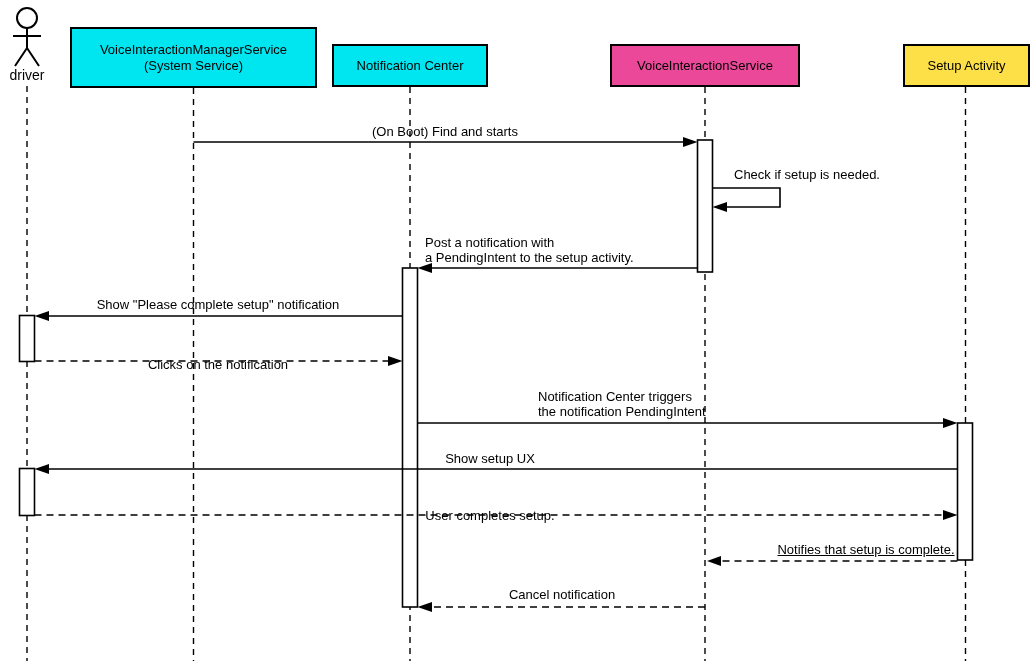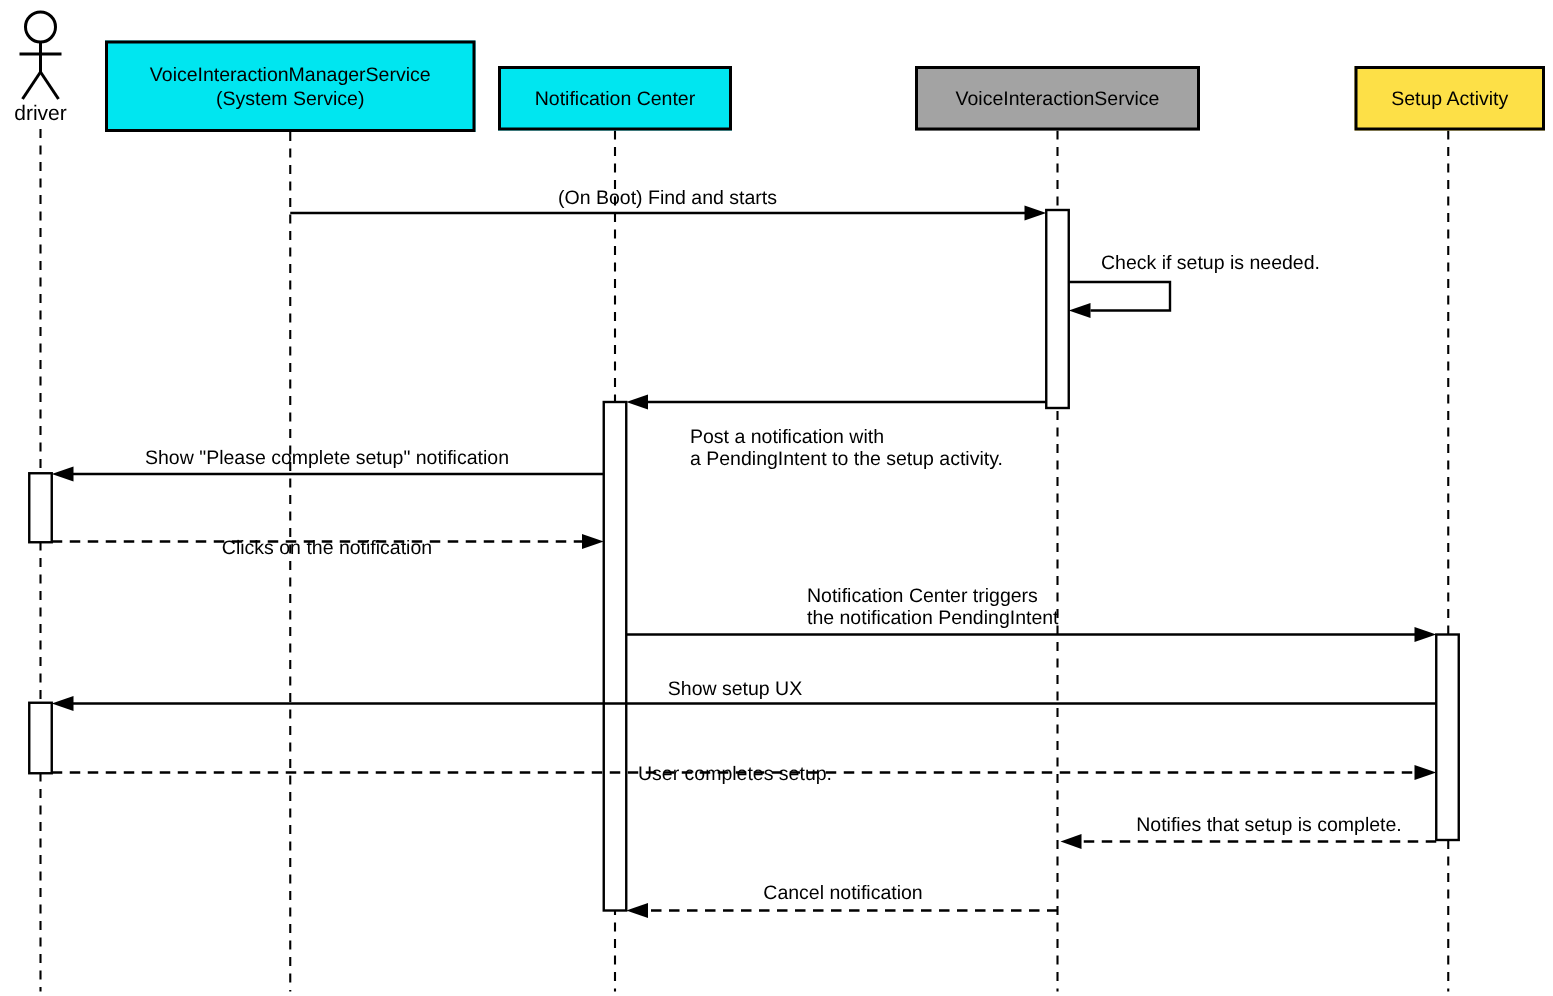--- a/index.html
+++ b/index.html
@@ -111,31 +111,31 @@
       <g>
         <line x1="705" y1="607" x2="432" y2="607" stroke-dasharray="7,5"></line>
         <polygon points="417.5,607 432,602 432,612" fill="#000" stroke="none"></polygon>
       </g>
     </g>
   </svg>
 
   <div class="pbox" style="left: 70px; top: 27px; width: 247px; height: 61px; background-color: rgb(0, 230, 240);">VoiceInteractionManagerService
 (System Service)</div>
   <div class="pbox" style="left: 332px; top: 44px; width: 156px; height: 43px; background-color: rgb(0, 230, 240);">Notification Center</div>
-  <div class="pbox" style="left: 610px; top: 44px; width: 190px; height: 43px; background-color: #a3a3a3;">VoiceInteractionService</div>
+  <div class="pbox" style="left: 610px; top: 44px; width: 190px; height: 43px; background-color: #ec4899;">VoiceInteractionService</div>
   <div class="pbox" style="left: 903px; top: 44px; width: 127px; height: 43px; background-color: #fde047;">Setup Activity</div>
 
   <div class="actor-label" style="left:27px; top:68px;">driver</div>
 
   <div class="msg-label center" style="left:445px; top:124px;">(On Boot) Find and starts</div>
   <div class="msg-label" style="left:734px; top:167px;">Check if setup is needed.</div>
-  <div class="msg-label" style="left:460px; top:235px;margin-top:48px;">Post a notification with
+  <div class="msg-label" style="left:425px; top:235px;">Post a notification with
 a PendingIntent to the setup activity.</div>
   <div class="msg-label center" style="left:218px; top:297px;">Show "Please complete setup" notification</div>
   <div class="msg-label center" style="left:218px; top:343px;margin-top:14px;">Clicks on the notification</div>
   <div class="msg-label" style="left:538px; top:389px;">Notification Center triggers
 the notification PendingIntent</div>
   <div class="msg-label center" style="left:490px; top:451px;">Show setup UX</div>
   <div class="msg-label center" style="left:490px; top:496px;margin-top:12px;">User completes setup.</div>
-  <div class="msg-label center" style="left:846px; top:542px;">Notifies that setup is complete.</div>
+  <div class="msg-label center" style="left:866px; top:542px;text-decoration:underline;">Notifies that setup is complete.</div>
   <div class="msg-label center" style="left:562px; top:587px;">Cancel notification</div>
 
 </div>
 
 </body></html>

